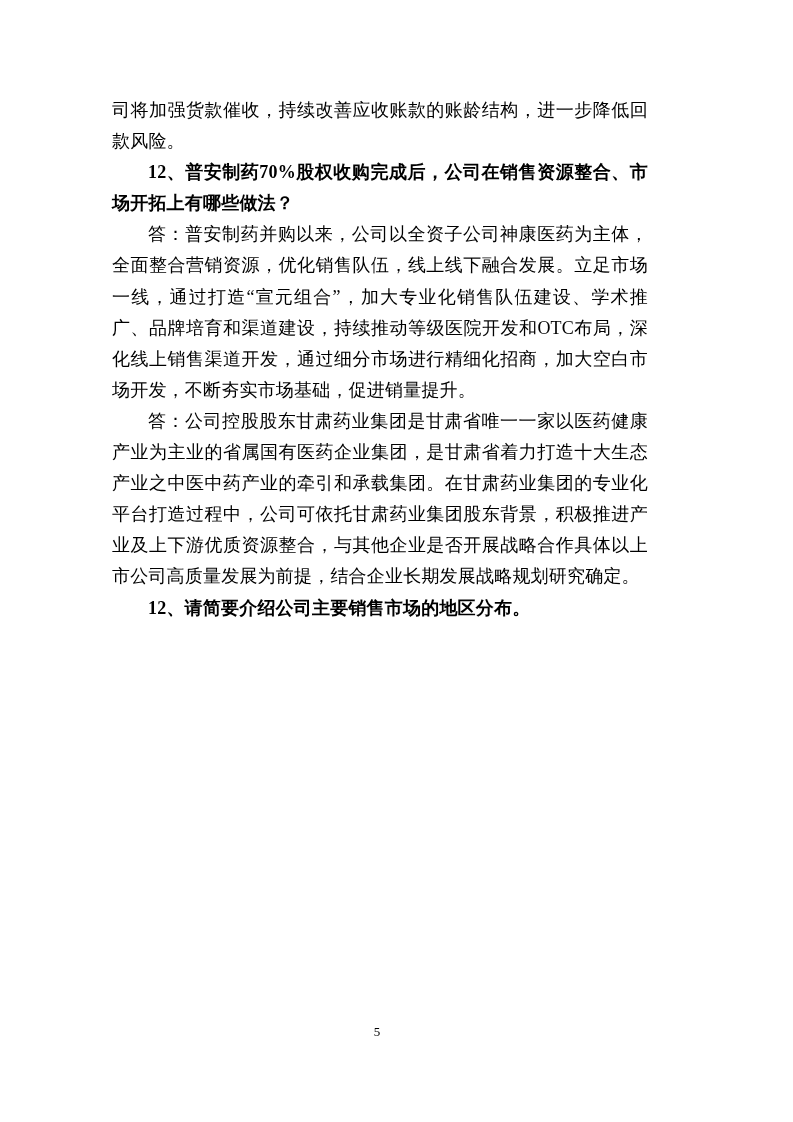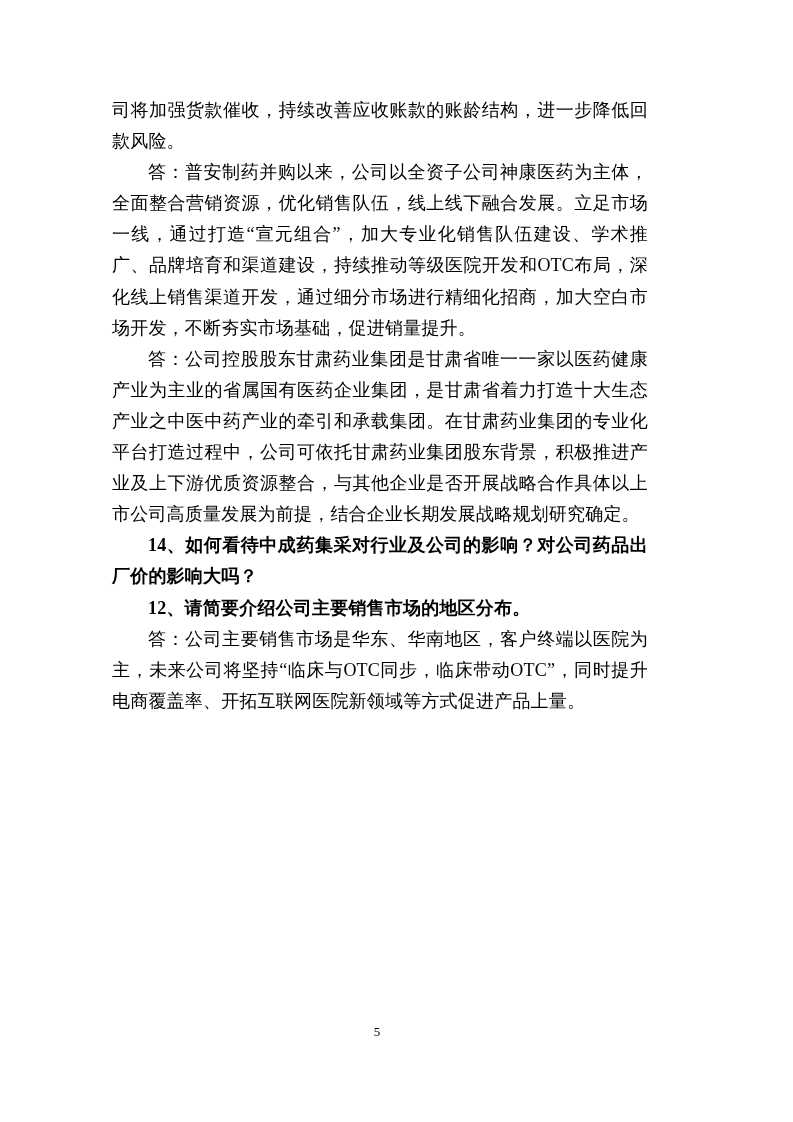--- a/index.html
+++ b/index.html
@@ -51,23 +51,22 @@
     font-family: "Liberation Serif", "DejaVu Serif", serif;
     color: #000000;
   }
 </style>
 </head>
 <body>
 
 <div class="page">
   <div class="content">
     <p class="block para no-indent">司将加强货款催收，持续改善应收账款的账龄结构，进一步降低回款风险。</p>
+    <p class="block heading">12、普安制药70%股权收购完成后，公司在销售资源整合、市场开拓上有哪些做法？</p>
     <p class="block para">答：普安制药并购以来，公司以全资子公司神康医药为主体，全面整合营销资源，优化销售队伍，线上线下融合发展。立足市场一线，通过打造“宣元组合”，加大专业化销售队伍建设、学术推广、品牌培育和渠道建设，持续推动等级医院开发和OTC布局，深化线上销售渠道开发，通过细分市场进行精细化招商，加大空白市场开发，不断夯实市场基础，促进销量提升。</p>
     <p class="block para">答：公司控股股东甘肃药业集团是甘肃省唯一一家以医药健康产业为主业的省属国有医药企业集团，是甘肃省着力打造十大生态产业之中医中药产业的牵引和承载集团。在甘肃药业集团的专业化平台打造过程中，公司可依托甘肃药业集团股东背景，积极推进产业及上下游优质资源整合，与其他企业是否开展战略合作具体以上市公司高质量发展为前提，结合企业长期发展战略规划研究确定。</p>
-    <p class="block heading">14、如何看待中成药集采对行业及公司的影响？对公司药品出厂价的影响大吗？</p>
     <p class="block heading">12、请简要介绍公司主要销售市场的地区分布。</p>
-    <p class="block para">答：公司主要销售市场是华东、华南地区，客户终端以医院为主，未来公司将坚持“临床与OTC同步，临床带动OTC”，同时提升电商覆盖率、开拓互联网医院新领域等方式促进产品上量。</p>
   </div>
 
   <div class="footer">
     <span class="page-num">5</span>
   </div>
 </div>
 
 </body></html>

